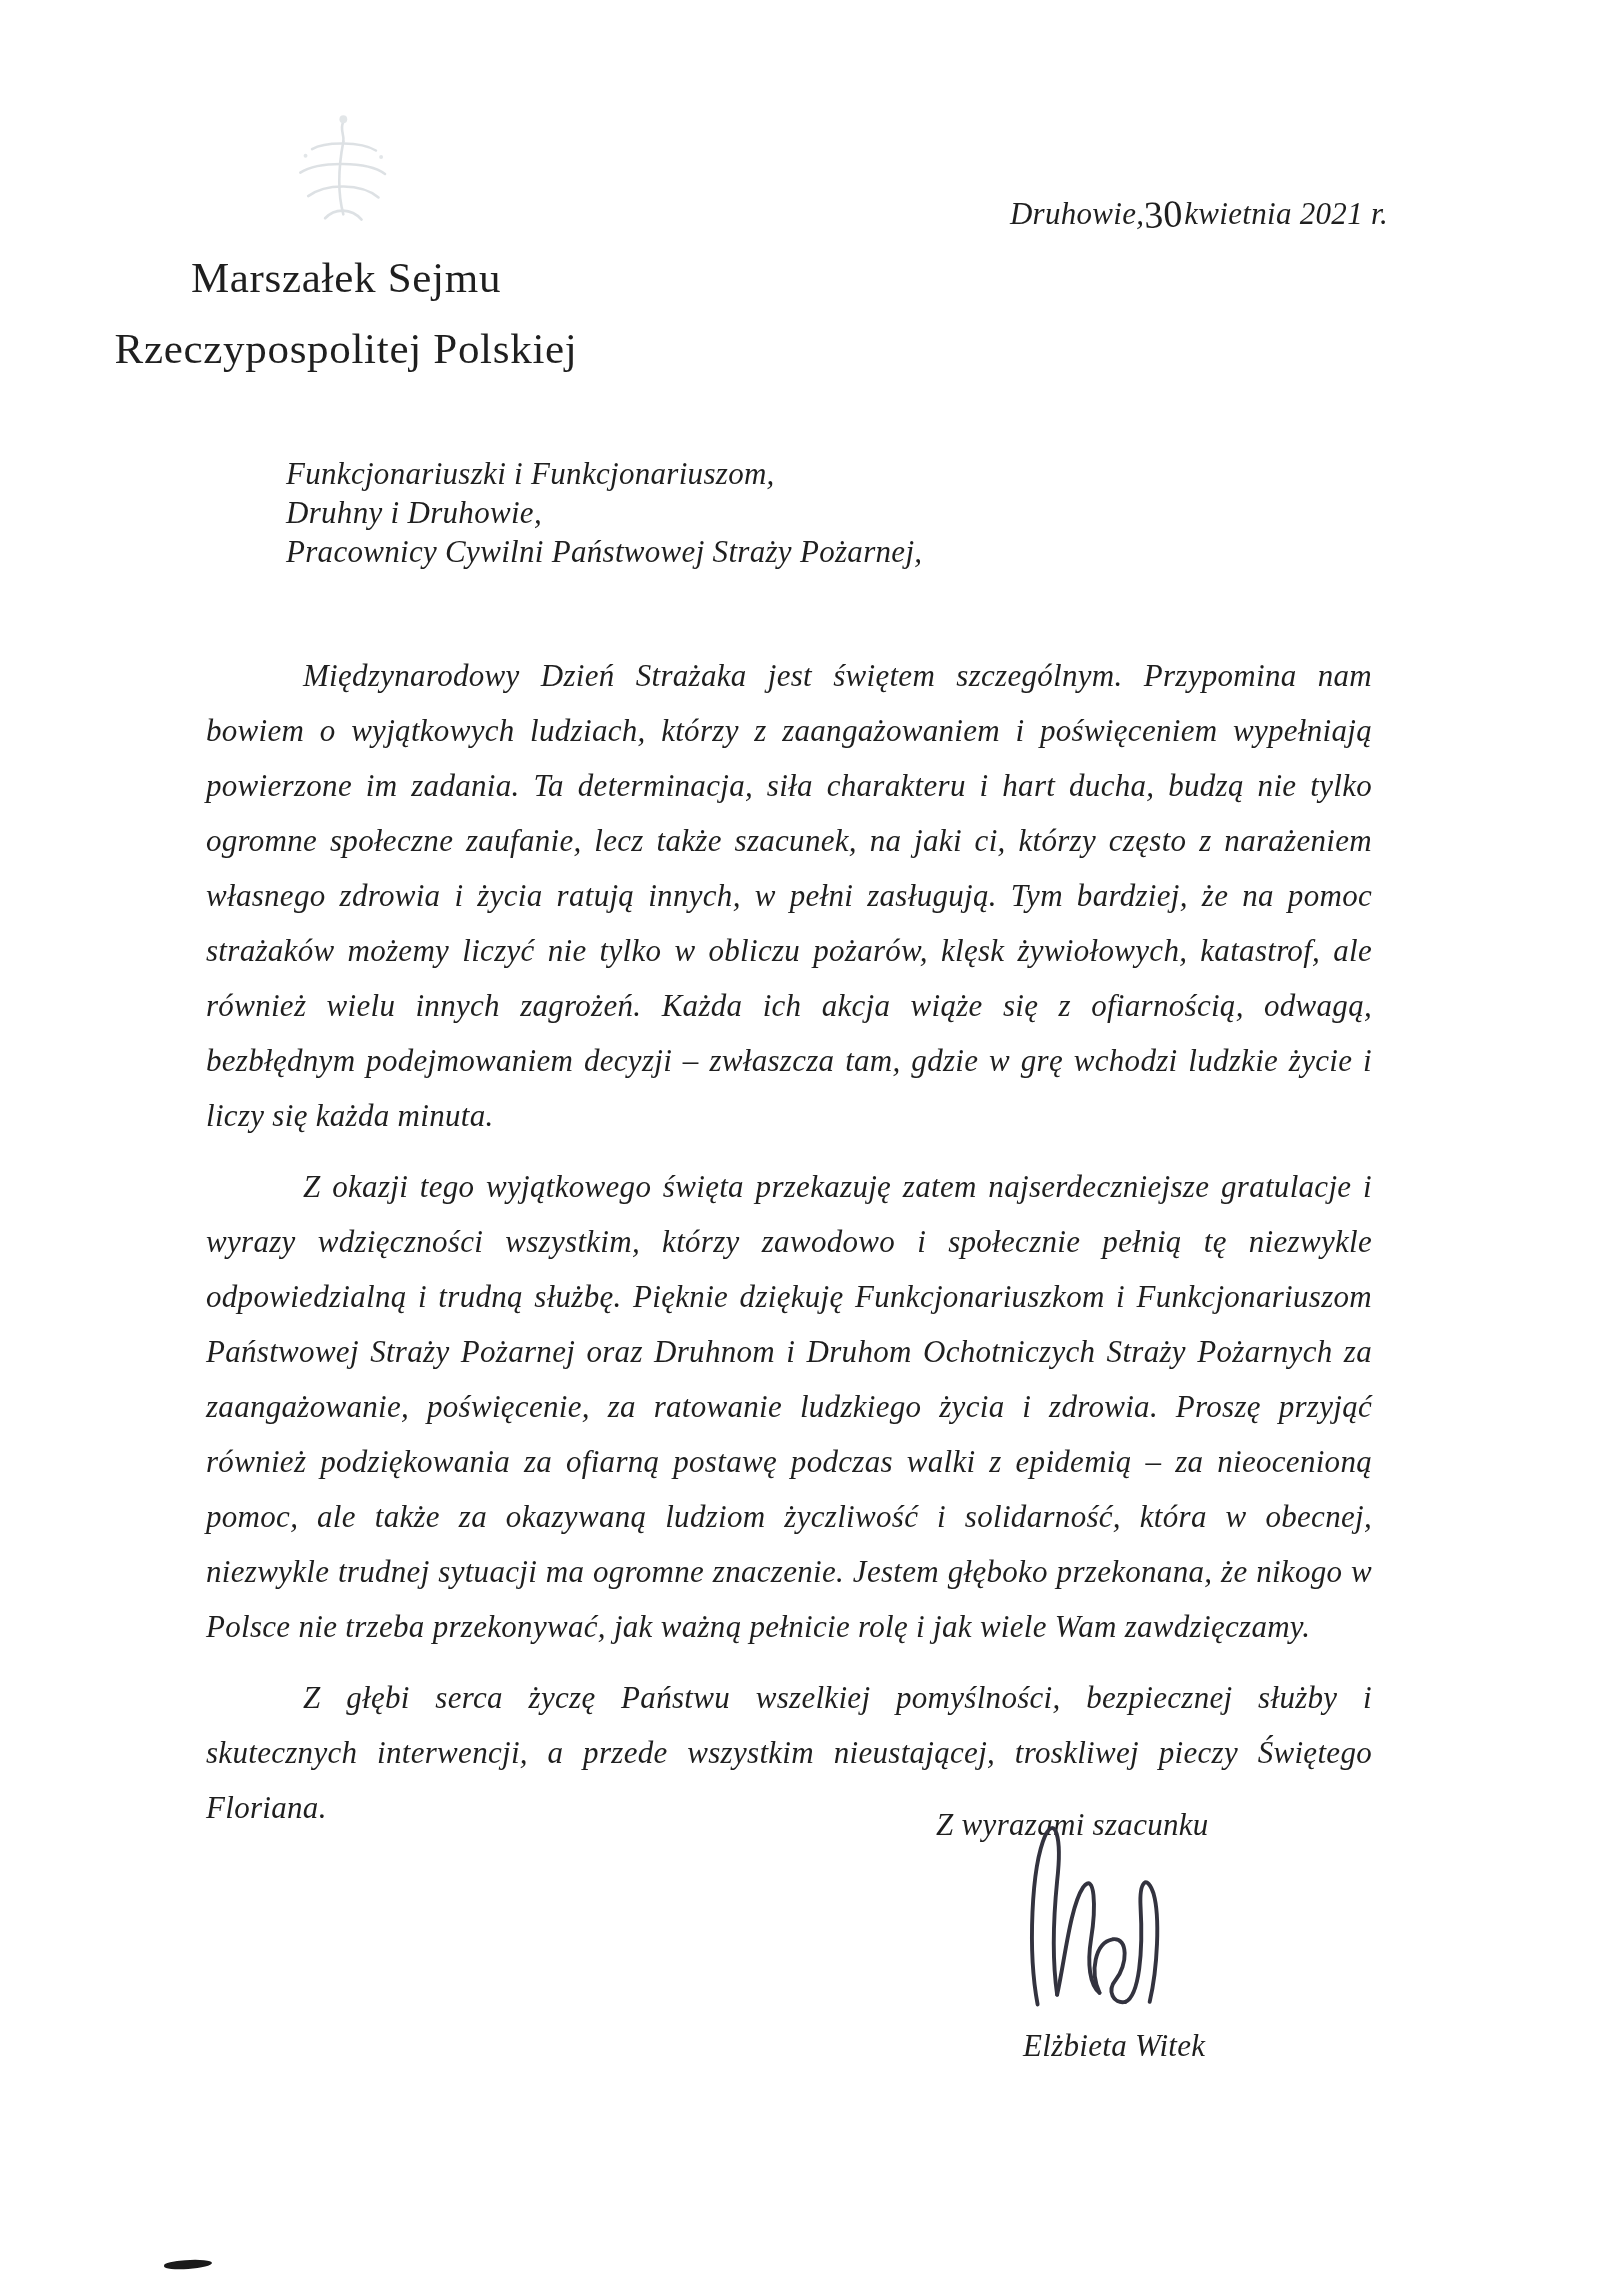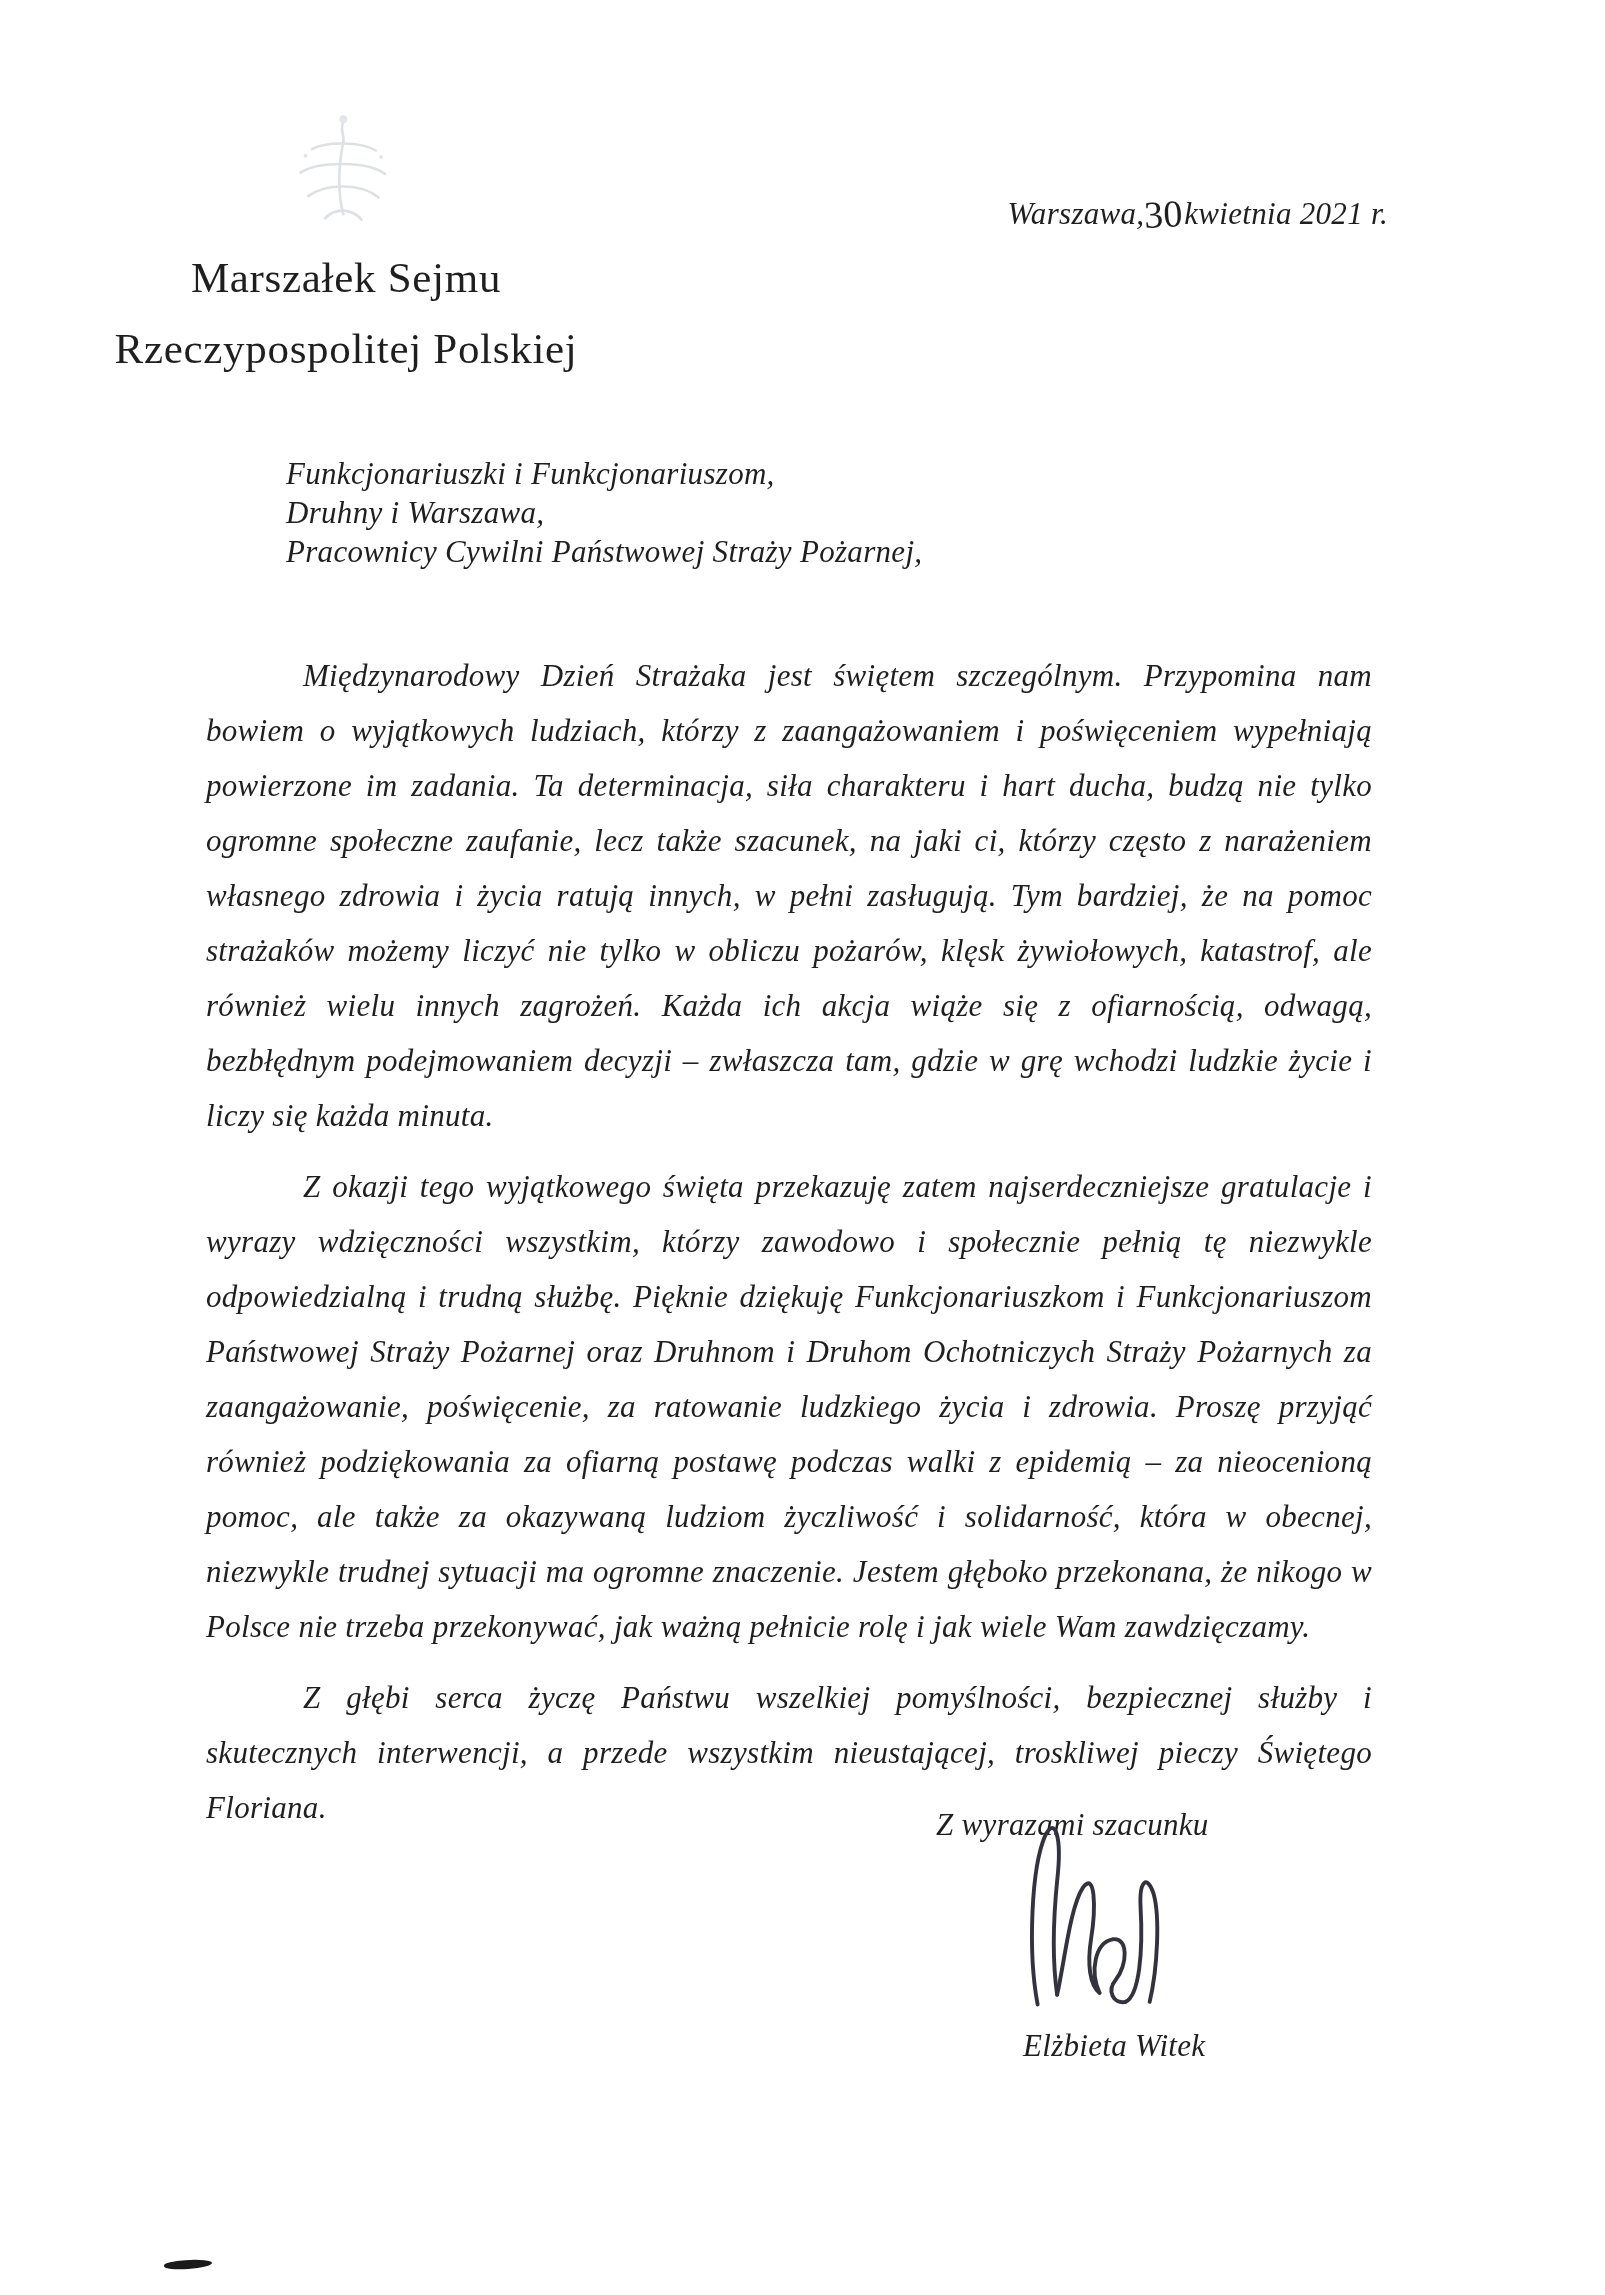--- a/index.html
+++ b/index.html
@@ -133,31 +133,31 @@
       <path d="M88 48 C80 90, 80 130, 88 160"></path>
     </g>
     <g fill="#ccd2d7">
       <circle cx="88" cy="14" r="6"></circle>
       <circle cx="30" cy="70" r="3"></circle>
       <circle cx="146" cy="72" r="3"></circle>
     </g>
   </svg>
 
   <div class="date-line">
-    <span>Warszawa,</span><span class="date-hand">30</span><span>kwietnia 2021 r.</span>
+    <span>Druhowie,</span><span class="date-hand">30</span><span>kwietnia 2021 r.</span>
   </div>
 
   <div class="letterhead">
     <div class="lh1">Marszałek Sejmu</div>
     <div class="lh2">Rzeczypospolitej Polskiej</div>
   </div>
 
   <div class="salutation">
     <div>Funkcjonariuszki i Funkcjonariuszom,</div>
-    <div>Druhny i Warszawa,</div>
+    <div>Druhny i Druhowie,</div>
     <div>Pracownicy Cywilni Państwowej Straży Pożarnej,</div>
   </div>
 
   <div class="letter-body">
     <p>Międzynarodowy Dzień Strażaka jest świętem szczególnym. Przypomina nam bowiem o wyjątkowych ludziach, którzy z zaangażowaniem i poświęceniem wypełniają powierzone im zadania. Ta determinacja, siła charakteru i hart ducha, budzą nie tylko ogromne społeczne zaufanie, lecz także szacunek, na jaki ci, którzy często z narażeniem własnego zdrowia i życia ratują innych, w pełni zasługują. Tym bardziej, że na pomoc strażaków możemy liczyć nie tylko w obliczu pożarów, klęsk żywiołowych, katastrof, ale również wielu innych zagrożeń. Każda ich akcja wiąże się z ofiarnością, odwagą, bezbłędnym podejmowaniem decyzji – zwłaszcza tam, gdzie w grę wchodzi ludzkie życie i liczy się każda minuta.</p>
     <p>Z okazji tego wyjątkowego święta przekazuję zatem najserdeczniejsze gratulacje i wyrazy wdzięczności wszystkim, którzy zawodowo i społecznie pełnią tę niezwykle odpowiedzialną i trudną służbę. Pięknie dziękuję Funkcjonariuszkom i Funkcjonariuszom Państwowej Straży Pożarnej oraz Druhnom i Druhom Ochotniczych Straży Pożarnych za zaangażowanie, poświęcenie, za ratowanie ludzkiego życia i zdrowia. Proszę przyjąć również podziękowania za ofiarną postawę podczas walki z epidemią – za nieocenioną pomoc, ale także za okazywaną ludziom życzliwość i solidarność, która w obecnej, niezwykle trudnej sytuacji ma ogromne znaczenie. Jestem głęboko przekonana, że nikogo w Polsce nie trzeba przekonywać, jak ważną pełnicie rolę i jak wiele Wam zawdzięczamy.</p>
     <p>Z głębi serca życzę Państwu wszelkiej pomyślności, bezpiecznej służby i skutecznych interwencji, a przede wszystkim nieustającej, troskliwej pieczy Świętego Floriana.</p>
   </div>
 
   <div class="closing">Z wyrazami szacunku</div>

